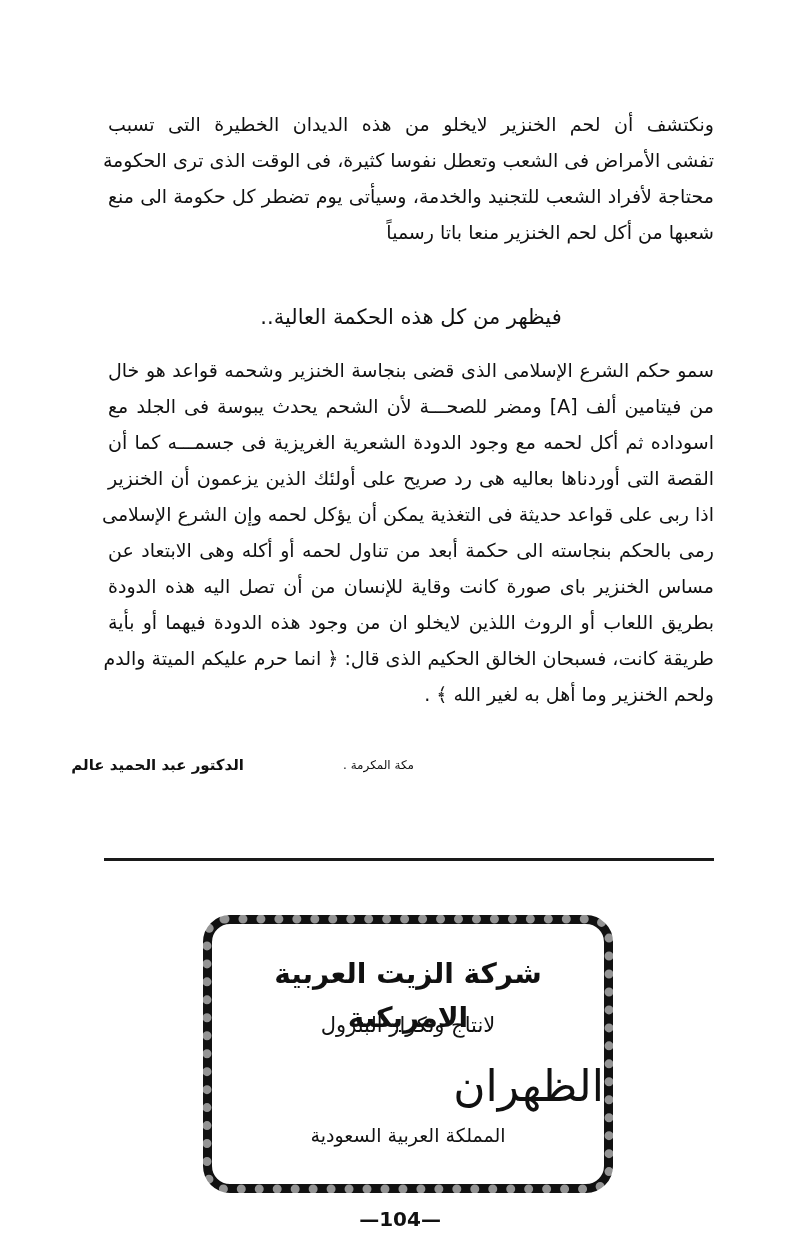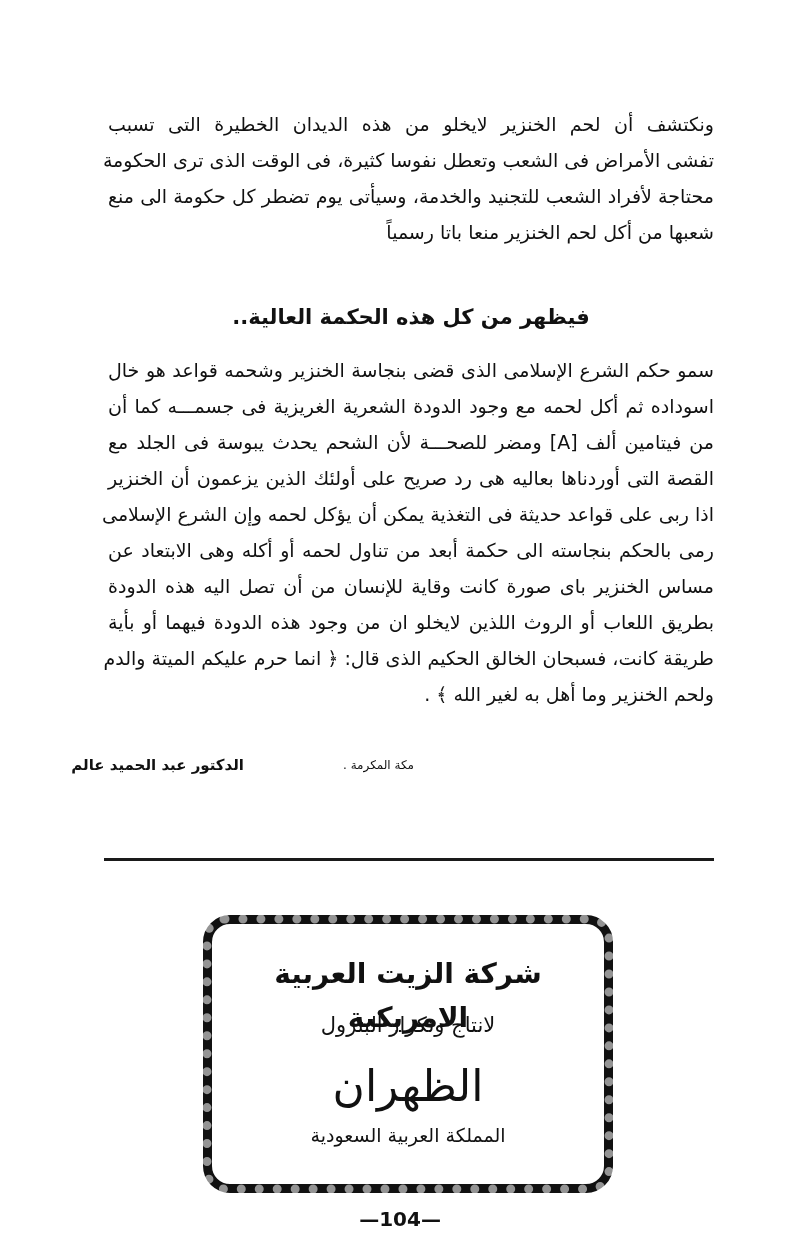--- a/index.html
+++ b/index.html
@@ -43,21 +43,21 @@
     #para1 { top: 94px; }
     .heading {
       position: absolute;
       left: 108px;
       width: 606px;
       top: 285px;
       direction: rtl;
       text-align: center;
       font-size: 21px;
       line-height: 40px;
-      font-weight: bold;
+      font-weight: normal;
       font-family: "DejaVu Sans", sans-serif;
     }
     #para2 { top: 340px; }
     .signature-row {
       position: absolute;
       top: 738px;
       left: 108px;
       width: 606px;
       height: 30px;
       direction: rtl;
@@ -128,20 +128,21 @@
       top: 84px;
       font-size: 21px;
       line-height: 34px;
     }
     .ad-city {
       position: absolute;
       left: 0; right: 0;
       top: 132px;
       font-size: 44px;
       line-height: 60px;
+      text-align: right;
     }
     .ad-country {
       position: absolute;
       left: 0; right: 0;
       top: 196px;
       font-size: 19px;
       line-height: 30px;
     }
     .page-number {
       position: absolute;
@@ -165,22 +166,22 @@
     <span class="line">ونكتشف أن لحم الخنزير لايخلو من هذه الديدان الخطيرة التى تسبب</span>
     <span class="line">تفشى الأمراض فى الشعب وتعطل نفوسا كثيرة، فى الوقت الذى ترى الحكومة</span>
     <span class="line">محتاجة لأفراد الشعب للتجنيد والخدمة، وسيأتى يوم تضطر كل حكومة الى منع</span>
     <span class="line last">شعبها من أكل لحم الخنزير منعا باتا رسمياً</span>
   </div>
 
   <div class="heading">فيظهر من كل هذه الحكمة العالية..</div>
 
   <div class="text-block" id="para2">
     <span class="line">سمو حكم الشرع الإسلامى الذى قضى بنجاسة الخنزير وشحمه قواعد هو خال</span>
+    <span class="line">من فيتامين ألف [A] ومضر للصحـــة لأن الشحم يحدث يبوسة فى الجلد مع</span>
     <span class="line">اسوداده ثم أكل لحمه مع وجود الدودة الشعرية الغريزية فى جسمـــه كما أن</span>
-    <span class="line">من فيتامين ألف [A] ومضر للصحـــة لأن الشحم يحدث يبوسة فى الجلد مع</span>
     <span class="line">القصة التى أوردناها بعاليه هى رد صريح على أولئك الذين يزعمون أن الخنزير</span>
     <span class="line">اذا ربى على قواعد حديثة فى التغذية يمكن أن يؤكل لحمه وإن الشرع الإسلامى</span>
     <span class="line">رمى بالحكم بنجاسته الى حكمة أبعد من تناول لحمه أو أكله وهى الابتعاد عن</span>
     <span class="line">مساس الخنزير باى صورة كانت وقاية للإنسان من أن تصل اليه هذه الدودة</span>
     <span class="line">بطريق اللعاب أو الروث اللذين لايخلو ان من وجود هذه الدودة فيهما أو بأية</span>
     <span class="line">طريقة كانت، فسبحان الخالق الحكيم الذى قال: ﴿ انما حرم عليكم الميتة والدم</span>
     <span class="line last">ولحم الخنزير وما أهل به لغير الله ﴾ .</span>
   </div>
 
   <div class="signature-row">

